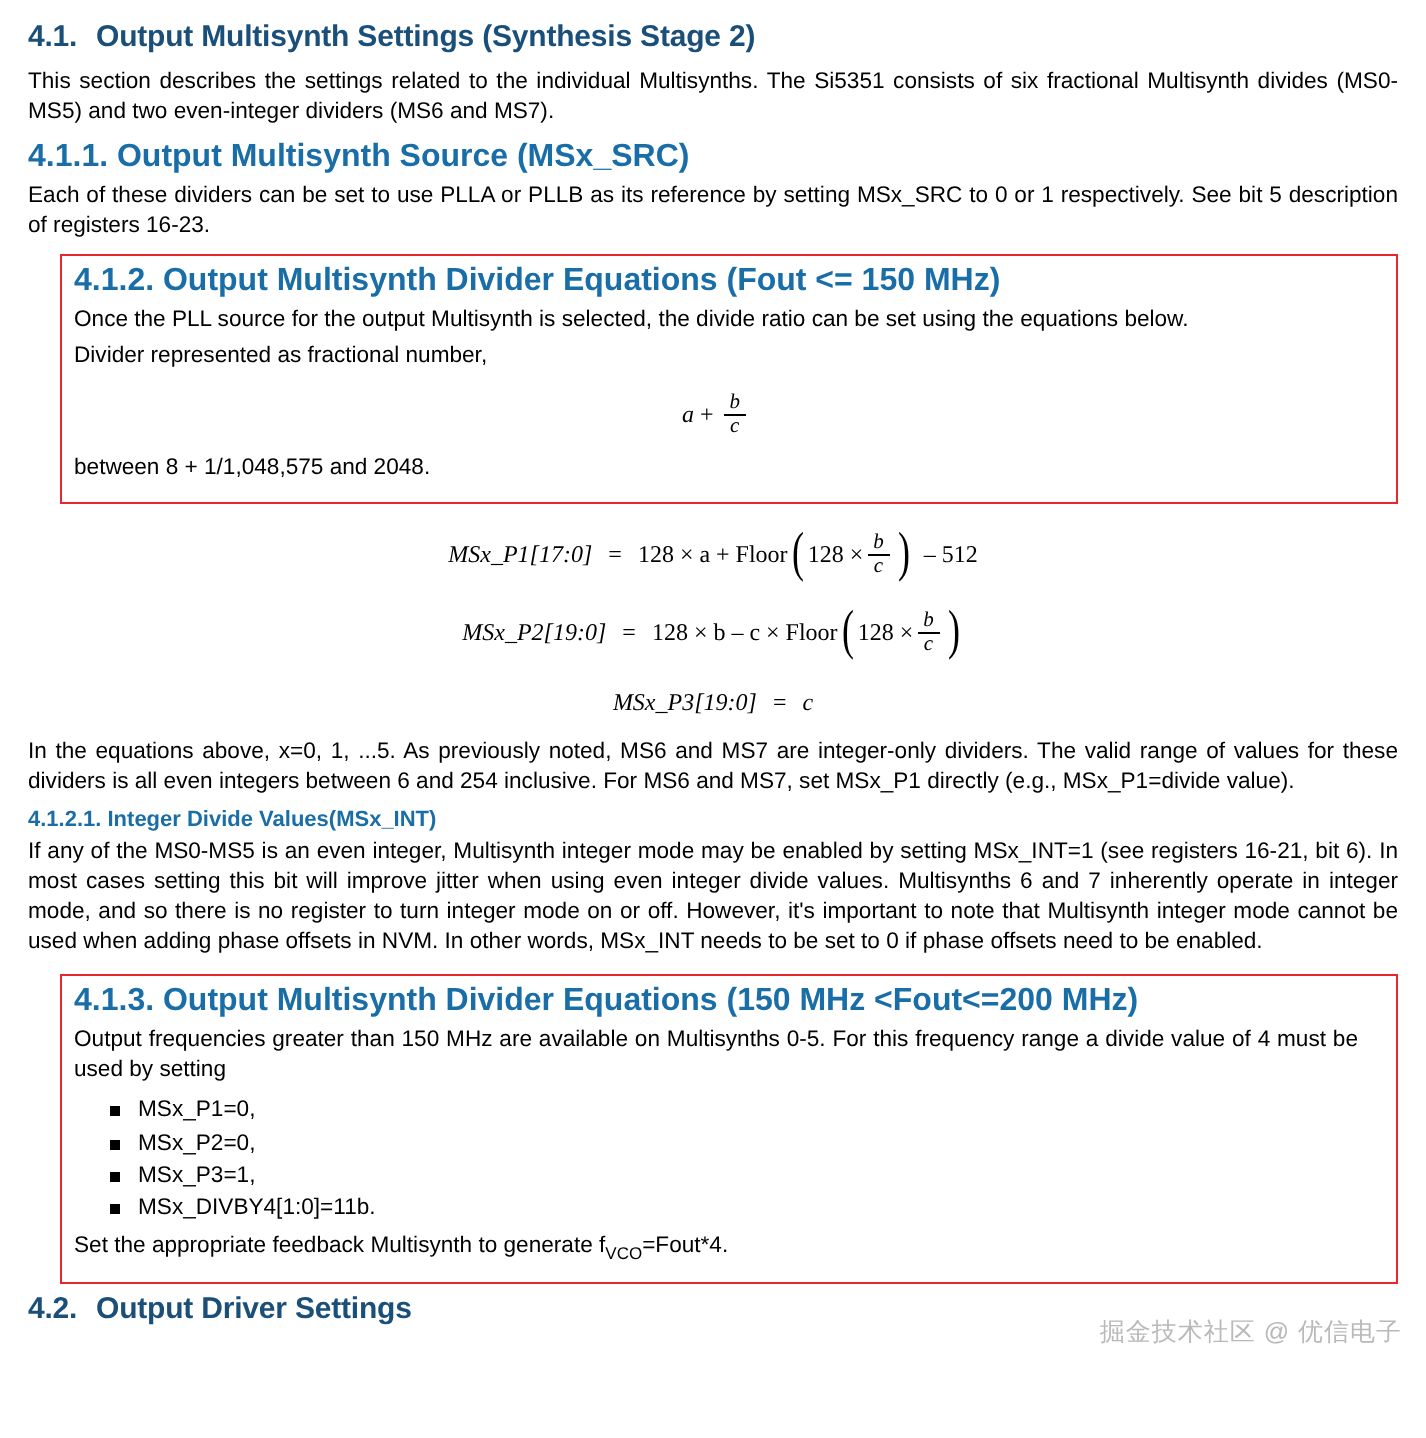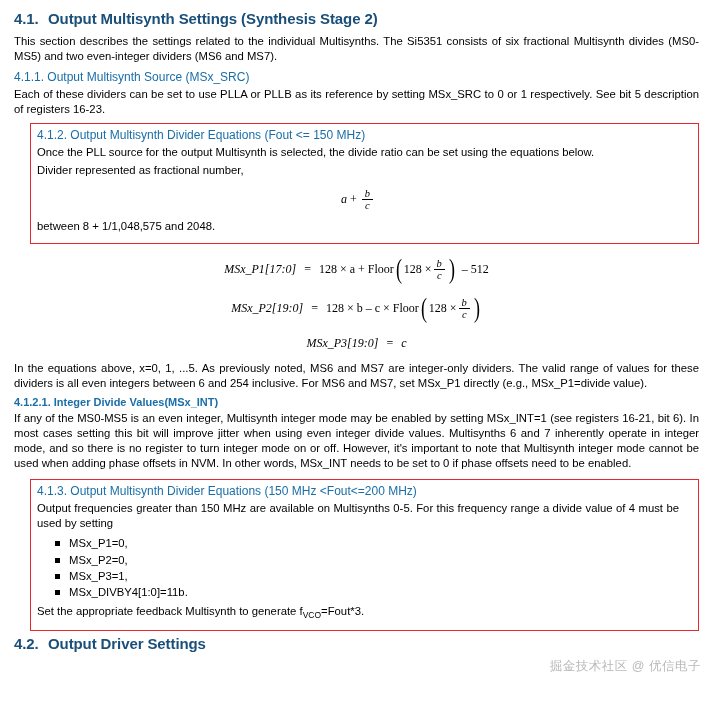--- a/index.html
+++ b/index.html
@@ -25,22 +25,22 @@
     font-weight: bold;
     color: #1a4f7a;
     margin: 2px 0 7px 0;
     letter-spacing: -0.1px;
   }
   h2.section .num {
     display: inline-block;
     min-width: 34px;
   }
   h3.sub {
-    font-size: 12px;
-    font-weight: normal;
+    font-size: 16px;
+    font-weight: bold;
     color: #1a6ea8;
     margin: 6px 0 3px 0;
   }
   h4.subsub {
     font-size: 11px;
     font-weight: bold;
     color: #1a6ea8;
     margin: 5px 0 3px 0;
   }
   p.body {
@@ -214,21 +214,21 @@
 
   <div class="boxed" style="margin-top:8px;">
     <h3 class="sub">4.1.3. Output Multisynth Divider Equations (150 MHz &lt;Fout&lt;=200 MHz)</h3>
     <p class="body">Output frequencies greater than 150 MHz are available on Multisynths 0-5. For this frequency range a divide value of 4 must be used by setting</p>
     <ul class="bullets">
       <li>MSx_P1=0,</li>
       <li>MSx_P2=0,</li>
       <li>MSx_P3=1,</li>
       <li>MSx_DIVBY4[1:0]=11b.</li>
     </ul>
-    <p class="body"><span>Set the appropriate feedback Multisynth to generate f</span><span class="sub-script">VCO</span><span>=Fout*3.</span></p>
+    <p class="body"><span>Set the appropriate feedback Multisynth to generate f</span><span class="sub-script">VCO</span><span>=Fout*4.</span></p>
   </div>
 
   <h2 class="section footer-sec">
     <span class="num">4.2.</span><span>Output Driver Settings</span>
   </h2>
 
 </div>
 
 <div class="watermark">掘金技术社区 @ 优信电子</div>
 

